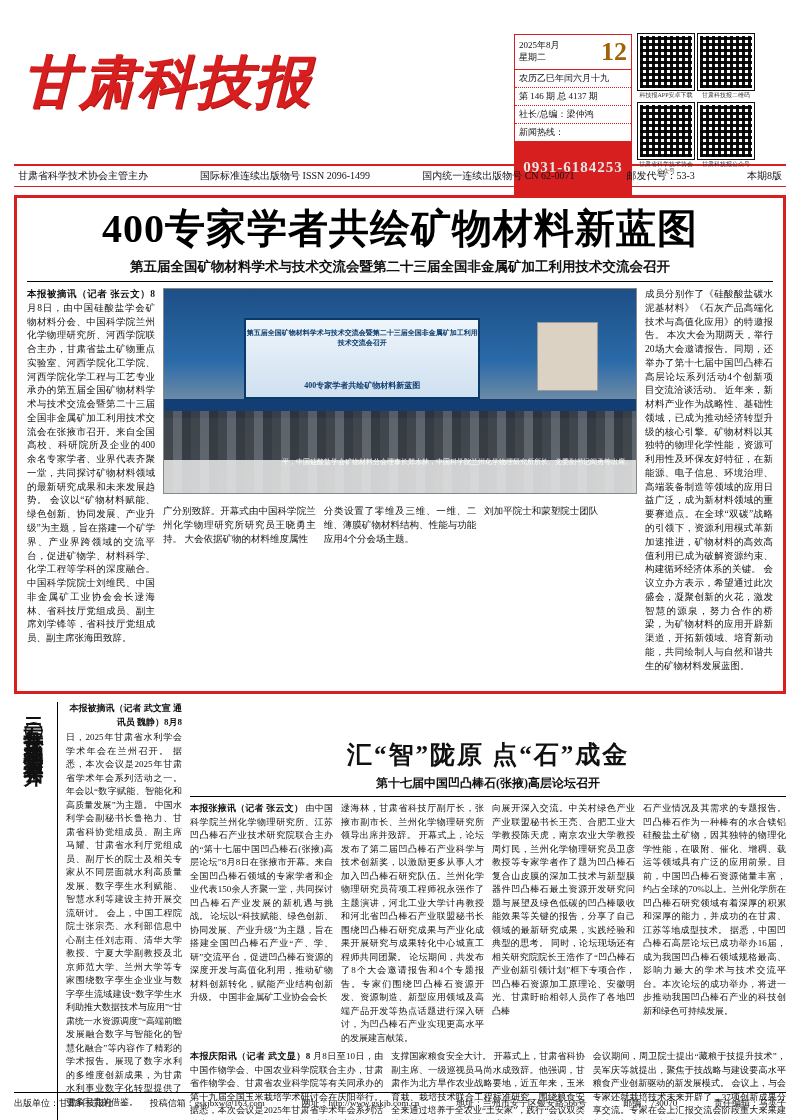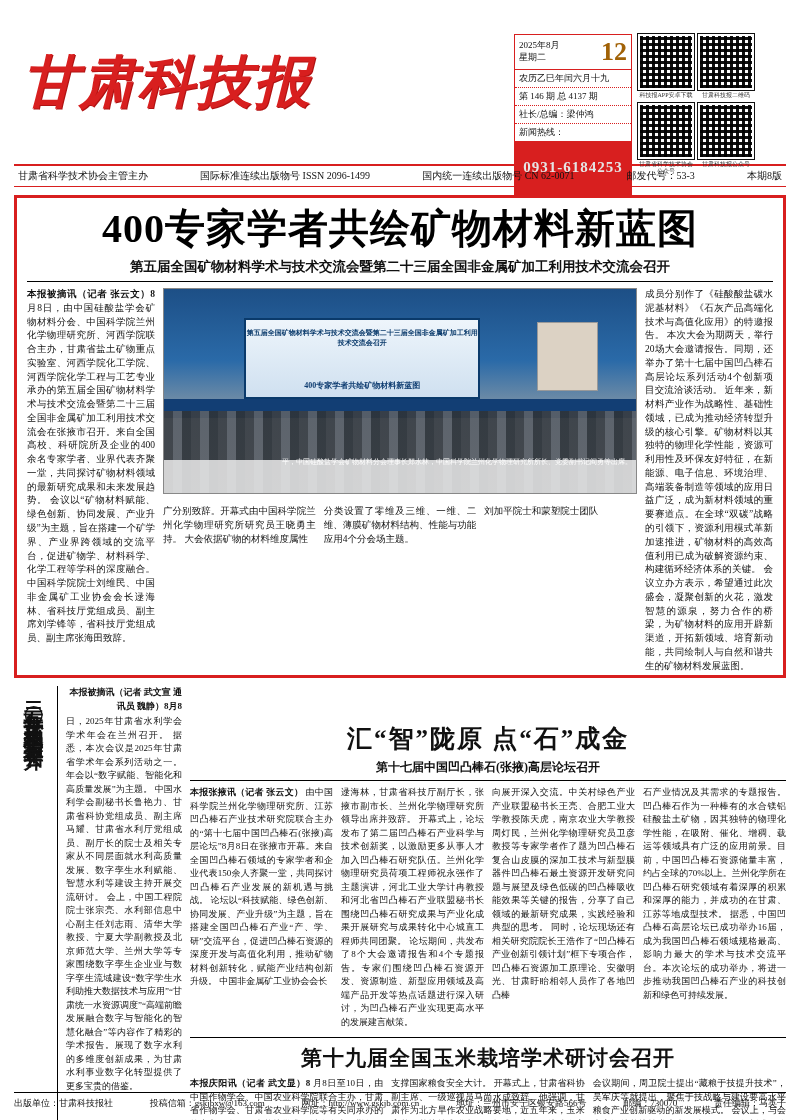--- a/index.html
+++ b/index.html
@@ -43,21 +43,21 @@
 
   
   .mast-foot {
     display:flex; justify-content:space-between; align-items:center;
     font-size: 10px; color:#111; border-top:2px solid #d81f1f; border-bottom:1px solid #d81f1f;
     padding: 3px 4px; margin-top: 4px;
   }
   .mast-foot span { white-space: nowrap; }
 
   
-  .lead-box { border: 3px solid #d81f1f; margin-top: 8px; padding: 8px 10px 2px; }
+  .lead-box { border: 3px solid #d81f1f; margin-top: 8px; padding: 8px 10px 18px; }
   .lead-headline {
     text-align:center; font-size: 40px; font-weight: bold; letter-spacing: 1px;
     font-family: "Liberation Serif", serif; color:#000; line-height:1.15;
   }
   .lead-sub { text-align:center; font-size: 13.5px; font-weight:bold; margin-top:6px; padding-bottom:5px; border-bottom:1px solid #000;}
   .lead-body { display:flex; gap:8px; margin-top:6px; }
   .lead-col { font-size: 9.5px; line-height: 1.45; text-align: justify; }
   .lead-col.c1 { width: 128px; }
   .lead-col.c4 { width: 128px; }
   .lead-mid { flex: 1; }
@@ -230,21 +230,20 @@
         <div>逯海林，甘肃省科技厅副厅长，张掖市副市长、兰州化学物理研究所领导出席并致辞。
 开幕式上，论坛发布了第二届凹凸棒石产业科学与技术创新奖，以激励更多从事人才加入凹凸棒石研究队伍。兰州化学物理研究员荷项工程师祝永强作了主题演讲，河北工业大学计冉教授和河北省凹凸棒石产业联盟秘书长围绕凹凸棒石研究成果与产业化成果开展研究与成果转化中心城直工程师共同团聚。
 论坛期间，共发布了8个大会邀请报告和4个专题报告。专家们围绕凹凸棒石资源开发、资源制造、新型应用领域及高端产品开发等热点话题进行深入研讨，为凹凸棒石产业实现更高水平的发展建言献策。</div>
         <div>向展开深入交流。中关村绿色产业产业联盟秘书长王亮、合肥工业大学教授陈天虎，南京农业大学教授周灯民，兰州化学物理研究员卫彦教授等专家学者作了题为凹凸棒石复合山皮膜的深加工技术与新型膜器件凹凸棒石最土资源开发研究问题与展望及绿色低碳的凹凸棒吸收能效果等关键的报告，分享了自己领域的最新研究成果，实践经验和典型的思考。
 同时，论坛现场还有相关研究院院长王浩作了“凹凸棒石产业创新引领计划”框下专项合作，凹凸棒石资源加工原理论、安徽明光、甘肃盱眙相邻人员作了各地凹凸棒</div>
         <div>石产业情况及其需求的专题报告。
 凹凸棒石作为一种棒有的水合镁铝硅酸盐土矿物，因其独特的物理化学性能，在吸附、催化、增稠、载运等领域具有广泛的应用前景。目前，中国凹凸棒石资源储量丰富，约占全球的70%以上。兰州化学所在凹凸棒石研究领域有着深厚的积累和深厚的能力，并成功的在甘肃、江苏等地成型技术。
 据悉，中国凹凸棒石高层论坛已成功举办16届，成为我国凹凸棒石领域规格最高、影响力最大的学术与技术交流平台。本次论坛的成功举办，将进一步推动我国凹凸棒石产业的科技创新和绿色可持续发展。</div>
       </div>
 
-      <div class="mid-head2">第十九届全国玉米栽培学术研讨会召开</div>
       <div class="mid-cols2">
         <div>
           <span class="byline">本报庆阳讯（记者 武文显）8</span>
           <span>月8日至10日，由中国作物学会、中国农业科学院联合主办，甘肃省作物学会、甘肃省农业科学院等有关同承办的第十九届全国玉米栽培学术研讨会在庆阳举行。
 据悉，本次会议是2025年甘肃省学术年会系列活动之一。来自全国30余家科研院所、高校的300余位专家学者齐聚，围绕国家上高原、粮食“解压玉米类产粮作量化 创新驱动农业新质生产力”主题，共商科技</span>
         </div>
         <div>支撑国家粮食安全大计。
 开幕式上，甘肃省科协副主席、一级巡视员马尚水成致辞。他强调，甘肃作为北方旱作农业战略要地，近五年来，玉米育栽、栽培技术联合工程标准研究，围绕粮食安全来通过培养于全农业“土安家”，践行“会议双类功能等技术，玉米单产提升超30%。省科协将持续发展科技服务提升、加强学会产业创新链深度融合等方面开展工作，为打造西北玉米高技术未来开辟了，37项创新成果分享交流。专家在会上汇报交流会阶段重大来果建新成果与成果分享成果研讨，加强成果共享，全省玉米栽培创新高地注入科技动能。</div>
         <div>会议期间，周卫院士提出“藏粮于技提升技术”，吴军庆等就提出，聚焦于技战略与建设要高水平粮食产业创新驱动的新发展模式。
 会议上，与会专家还就栽培技术未来开辟了，37项创新成果分享交流。专家在会上汇报交流会阶段重大来果建新成果与成果分享成果研讨，加强成果共享，全省玉米栽培创新高地注入科技动能。</div>

